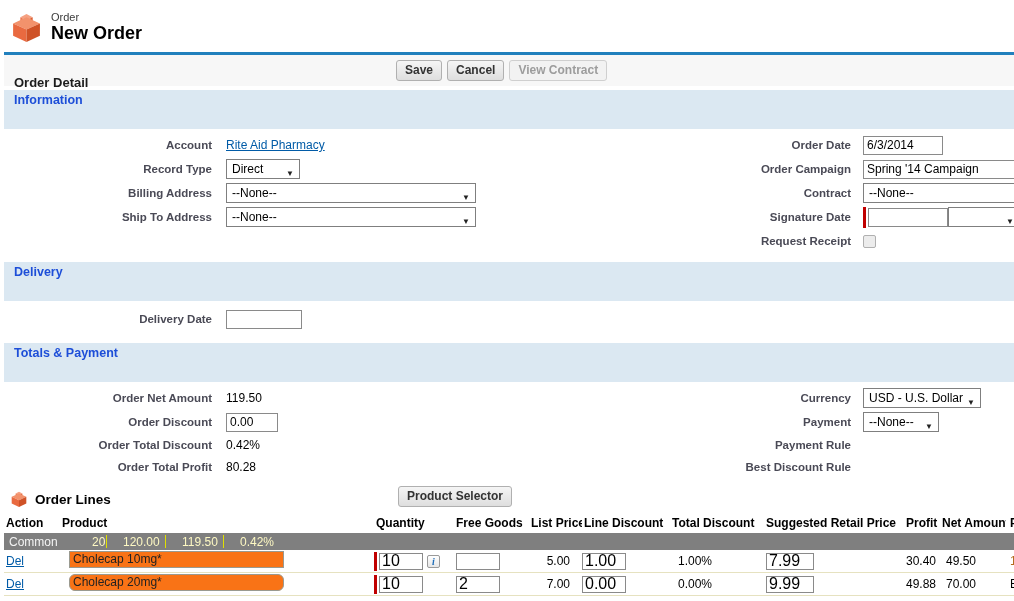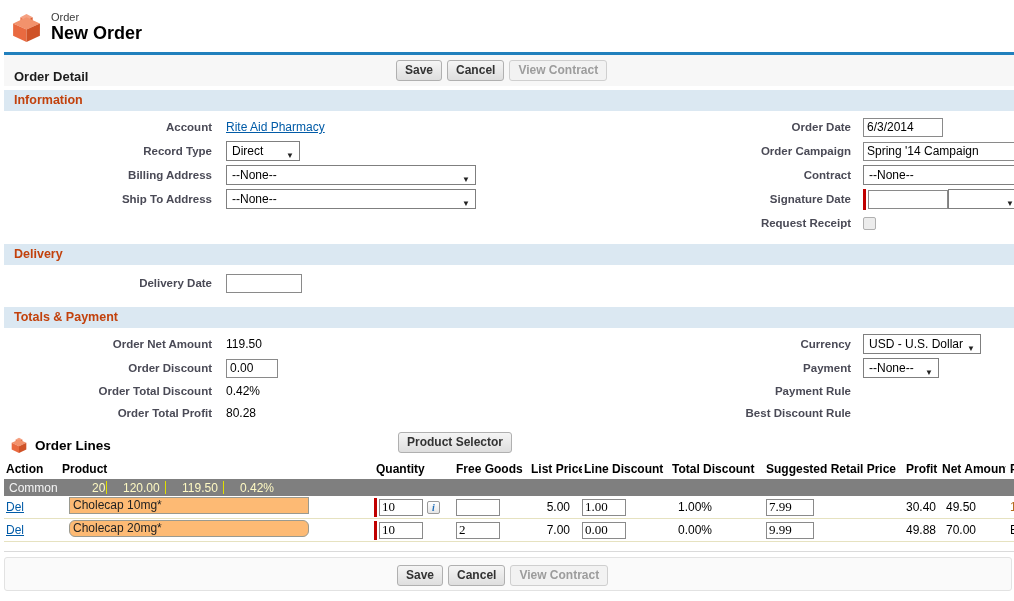--- a/index.html
+++ b/index.html
@@ -11,32 +11,32 @@
   }
   
   .page-header { display:flex; align-items:flex-start; gap:8px; padding:11px 0 0 10px; height:52px; }
   .big-icon { width:33px; height:33px; flex-shrink:0; }
   .header-text .entity { font-size:11px; color:#3c3c3c; }
   .header-text .title { font-size:18px; font-weight:bold; color:#000000; line-height:20px; }
 
   
   .main { margin-left:4px; border-top:3px solid #2180bd; }
   .detail-header { position:relative; height:31px; background:#f7f7f7; }
-  .detail-title { position:absolute; left:10px; top:14px; font-weight:bold; font-size:13px; color:#1c1c1c; }
+  .detail-title { position:absolute; left:10px; top:20px; font-weight:bold; font-size:13px; color:#1c1c1c; }
   .btn-row { position:absolute; left:392px; top:5px; display:flex; gap:5px; }
   .btn {
     font-family:"Liberation Sans",sans-serif; font-size:12px; font-weight:bold; color:#333;
     background:linear-gradient(#f5f5f5,#dedede); border:1px solid #b0b0b0; border-radius:3px;
     padding:2px 8px 3px; cursor:pointer; white-space:nowrap;
   }
   .btn.disabled { color:#9c9c9c; background:#f2f2f2; border-color:#cfcfcf; cursor:default; }
 
   .section-band {
-    height:21px; line-height:21px; background:#dbe8f2; padding-left:10px;
-    font-weight:bold; font-size:12.5px; color:#c2410c; margin-top:4px;
+    height:39px; line-height:21px; background:#dbe8f2; padding-left:10px;
+    font-weight:bold; font-size:12.5px; color:#1d4ed8; margin-top:4px;
   }
 
   
   .form-cols { display:flex; padding-top:4px; }
   .col-left  { width:507px; flex-shrink:0; }
   .col-right { width:504px; flex-shrink:0; }
   .frow { display:flex; align-items:center; height:24px; }
   .lbl { font-weight:bold; color:#4a4a56; font-size:11.5px; text-align:right; flex-shrink:0; }
   .col-left  .lbl { width:222px; padding-right:14px; }
   .col-right .lbl { width:352px; padding-right:12px; }
@@ -61,22 +61,22 @@
   .small-icon { width:18px; height:18px; margin-right:7px; flex-shrink:0; }
   .ol-title { font-weight:bold; font-size:13.5px; color:#000; }
   .ps-btn-wrap { position:absolute; left:394px; top:-2px; }
 
   table.lines { border-collapse:collapse; table-layout:fixed; width:1040px; font-size:12px; margin-top:4px; }
   table.lines th { text-align:left; font-weight:bold; font-size:12px; padding:2px 0 3px; color:#000; white-space:nowrap; overflow:hidden; }
   table.lines td { padding:0; vertical-align:middle; white-space:nowrap; overflow:hidden; }
   tr.line-row { height:22px; border-bottom:1px solid #e6e2c0; }
   tr.line-row td { padding-top:1px; padding-bottom:1px; }
   .cell-flex { display:flex; align-items:center; }
-  .ro-inp { width:240px; height:17px; line-height:15px; background:#fdba74; border:1px solid #9a9a90; padding:0 3px; color:#222; overflow:hidden; }
-  .inp-sm { height:17px; width:44px; border:1px solid #8a8a8a; font-family:Liberation Serif, serif; font-size:13px; padding:0 2px; }
+  .ro-inp { width:215px; height:17px; line-height:15px; background:#f97316; border:1px solid #9a9a90; padding:0 3px; color:#222; overflow:hidden; }
+  .inp-sm { height:17px; width:44px; border:1px solid #8a8a8a; font-family:Liberation Sans, sans-serif; font-size:16px; padding:0 2px; }
   .info-icon {
     width:13px; height:13px; margin-left:4px; border:1px solid #9a9a9a; border-radius:2px;
     background:linear-gradient(#ffffff,#e6e6e6); color:#1f6db8;
     font:italic bold 10px "Liberation Serif",serif; display:inline-flex; align-items:center; justify-content:center;
   }
   
   tr.summary-row { height:17px; }
   .summary-bar { background:#7f7f7f; height:17px; display:flex; align-items:center; color:#fff; }
   .summary-label { width:70px; padding-left:5px; color:#f4f4f4; }
   .sum-val { color:#fef9c3; }

